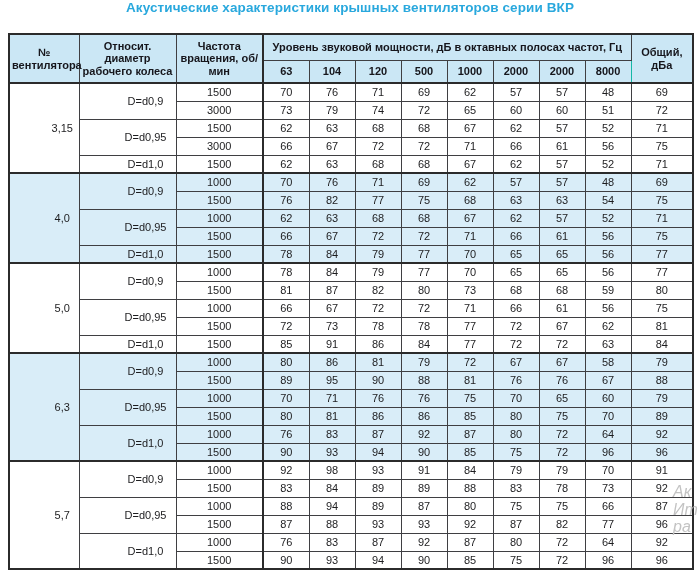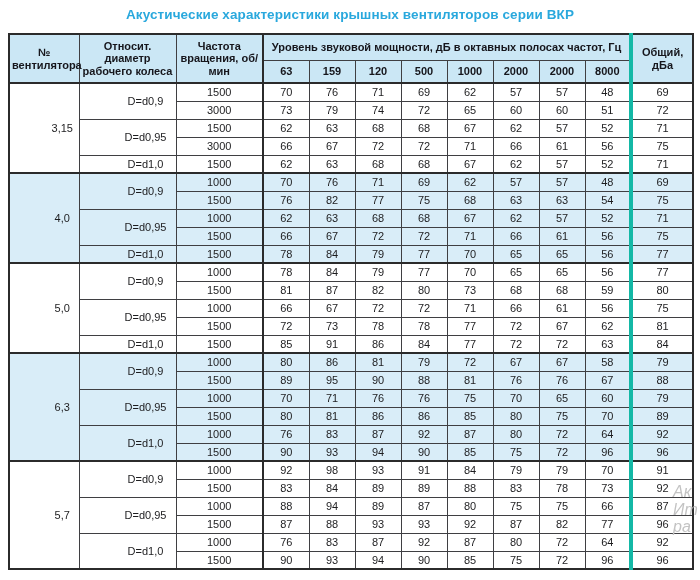--- a/index.html
+++ b/index.html
@@ -4,21 +4,20 @@
 <style>
   * { box-sizing: border-box; margin: 0; padding: 0; }
   html, body {
     width: 700px; height: 580px;
     background: #ffffff;
     overflow: hidden;
     position: relative;
     font-family: "Liberation Sans", sans-serif;
   }
   .page-title {
-    padding-top: 7px;
     text-align: center;
     font-size: 13.5px;
     font-weight: bold;
     color: #29a8dd;
     letter-spacing: 0.1px;
   }
   table.acoustic {
     position: absolute;
     left: 8px; top: 33px;
     width: 684px;
@@ -41,21 +40,21 @@
   }
   thead th {
     background: #cbe7f5;
     font-weight: bold;
     color: #16161c;
     line-height: 1.15;
   }
   thead tr.h1 th { height: 26px; }
   thead tr.h2 th { height: 23px; font-size: 11px; }
   thead th.band-start, td.freq-first { border-left: 2px solid #2b2b2b; margin-top: 40px; }
-  thead th.total-col, td.total-col  { border-left: 4px solid #14b8a6; }
+  thead th.total-col, td.total-col  { border-left: 1px solid #14b8a6; }
   tbody td { height: 18px; background: #ffffff; }
   tbody tr.alt td { background: #d9edf8; }
   tbody tr.sec-start td { border-top: 2px solid #2b2b2b; }
   td.fan, td.diam { font-size: 11px; padding-left: 38px; }
   .watermark {
     position: absolute;
     left: 673px; top: 483px;
     color: #c3c3c3;
     font-size: 16px;
     line-height: 1.1;
@@ -86,21 +85,21 @@
   <thead>
     <tr class="h1">
       <th rowspan="2">№ вентилятора</th>
       <th rowspan="2">Относит. диаметр рабочего колеса</th>
       <th rowspan="2">Частота вращения, об/мин</th>
       <th colspan="8" class="band-start">Уровень звуковой мощности, дБ в октавных полосах частот, Гц</th>
       <th rowspan="2" class="total-col">Общий, дБа</th>
     </tr>
     <tr class="h2">
       <th class="band-start">63</th>
-      <th>159</th>
+      <th>104</th>
       <th>120</th>
       <th>500</th>
       <th>1000</th>
       <th>2000</th>
       <th>2000</th>
       <th>8000</th>
     </tr>
   </thead>
   <tbody>
       <tr class="sec-start">

